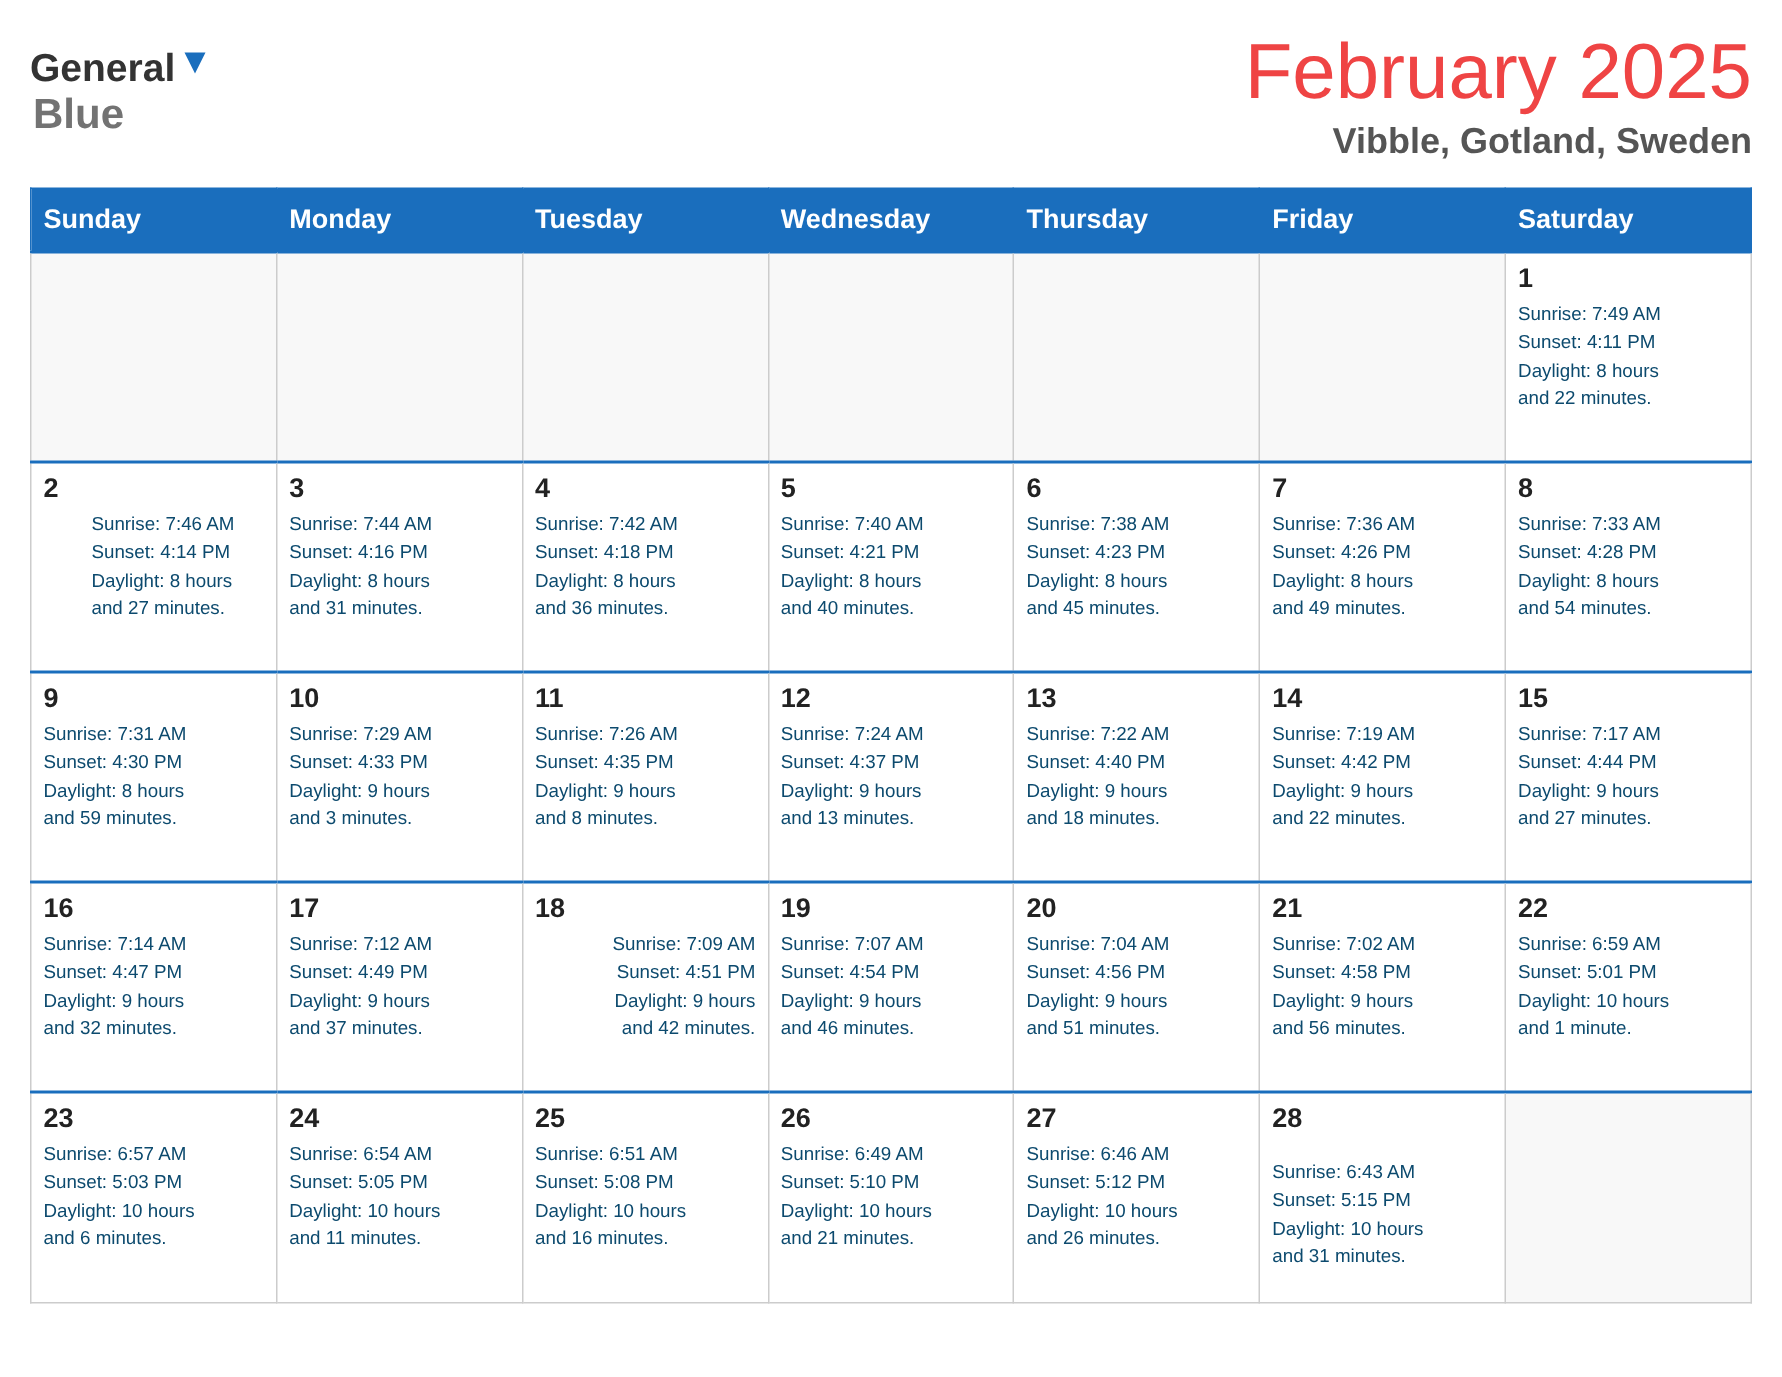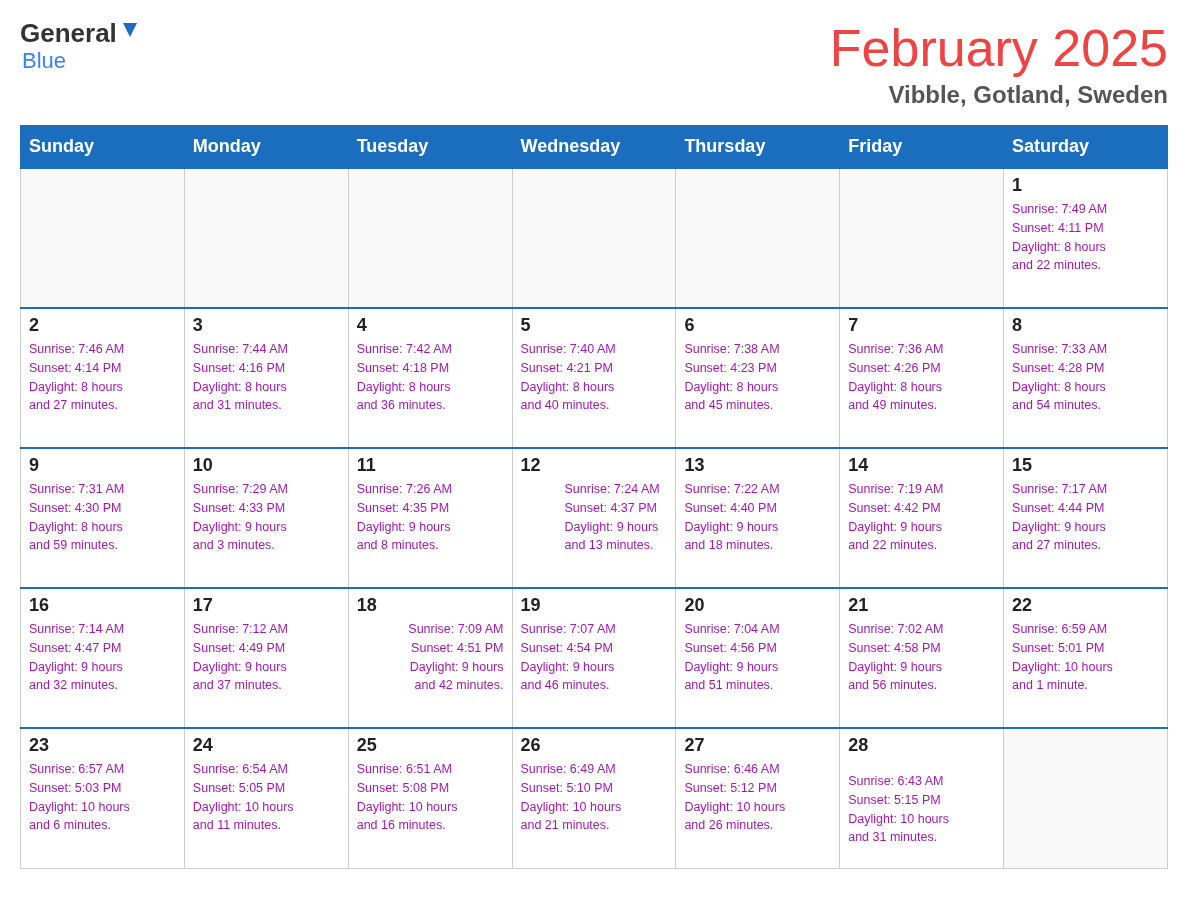--- a/index.html
+++ b/index.html
@@ -21,23 +21,23 @@
       flex-direction: column;
       align-items: flex-start;
     }
     .logo-text {
       font-size: 26px;
       font-weight: bold;
       color: #333;
       line-height: 1;
     }
     .logo-sub {
-      font-size: 22px;
-      color: #3b82f6;
-      font-weight: normal;
+      font-size: 28px;
+      color: #737373;
+      font-weight: bold;
       margin-top: 2px;
       margin-left: 2px;
     }
     .title-block {
       text-align: right;
     }
     .title-block h1 {
       font-size: 52px;
       font-weight: normal;
       color: #ef4444;
@@ -77,31 +77,32 @@
       background: #f8f8f8;
     }
     .day-number {
       font-size: 18px;
       font-weight: bold;
       color: #222;
       margin-bottom: 4px;
     }
     .day-info {
       font-size: 12.5px;
-      color: #a21caf;
+      color: #0c4a6e;
       line-height: 1.5;
     }
     .logo-wrapper {
       display: flex;
       flex-direction: row;
       align-items: center;
     }
     .logo-name-block {
       display: flex;
       flex-direction: column;
+      margin-top: 12px;
     }
   </style>
 </head>
 <body>
 
 <div class="header">
   <div class="logo">
     <div class="logo-wrapper">
       <div class="logo-name-block">
         <div style="display:flex;align-items:center;">
@@ -144,21 +145,21 @@
           <div class="day-number">1</div>
           <div class="day-info" style="white-space: pre-line;">Sunrise: 7:49 AM
 Sunset: 4:11 PM
 Daylight: 8 hours
 and 22 minutes.</div>
         </td>
       </tr>
       <tr>
         <td>
           <div class="day-number">2</div>
-          <div class="day-info" style="white-space: pre-line;">Sunrise: 7:46 AM
+          <div class="day-info" style="white-space: pre-line; margin-left: 32px;">Sunrise: 7:46 AM
 Sunset: 4:14 PM
 Daylight: 8 hours
 and 27 minutes.</div>
         </td>
         <td>
           <div class="day-number">3</div>
           <div class="day-info" style="white-space: pre-line;">Sunrise: 7:44 AM
 Sunset: 4:16 PM
 Daylight: 8 hours
 and 31 minutes.</div>
@@ -216,21 +217,21 @@
         </td>
         <td>
           <div class="day-number">11</div>
           <div class="day-info" style="white-space: pre-line;">Sunrise: 7:26 AM
 Sunset: 4:35 PM
 Daylight: 9 hours
 and 8 minutes.</div>
         </td>
         <td>
           <div class="day-number">12</div>
-          <div class="day-info" style="white-space: pre-line; margin-left: 44px;">Sunrise: 7:24 AM
+          <div class="day-info" style="white-space: pre-line;">Sunrise: 7:24 AM
 Sunset: 4:37 PM
 Daylight: 9 hours
 and 13 minutes.</div>
         </td>
         <td>
           <div class="day-number">13</div>
           <div class="day-info" style="white-space: pre-line;">Sunrise: 7:22 AM
 Sunset: 4:40 PM
 Daylight: 9 hours
 and 18 minutes.</div>

